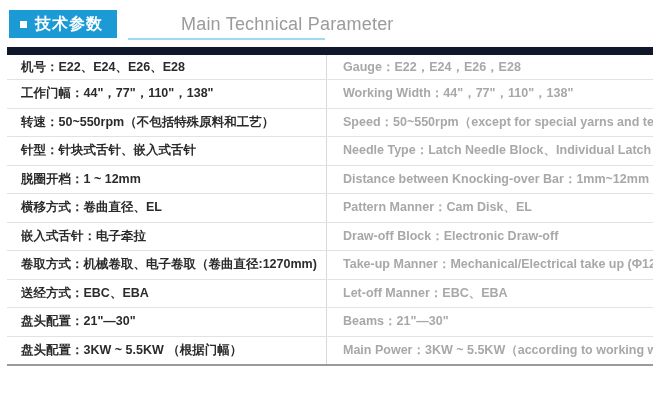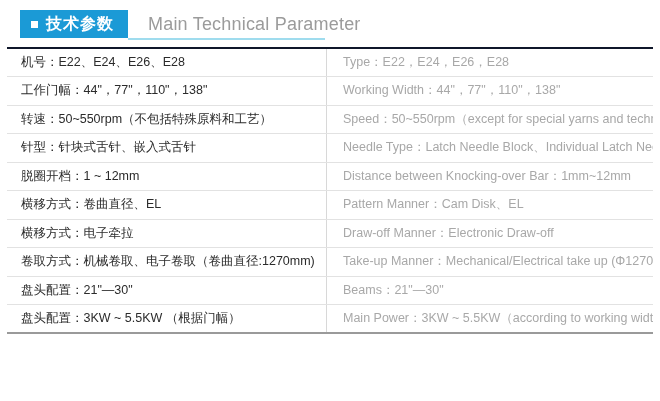--- a/index.html
+++ b/index.html
@@ -15,25 +15,26 @@
   }
 
   
   .section-header {
     position: relative;
     height: 46px;
     box-sizing: border-box;
   }
   .header-inner {
     position: absolute;
-    left: 20px;
+    left: 9px;
     top: 10px;
     display: flex;
     align-items: stretch;
     height: 28px;
+    gap: 44px;
   }
   .title-badge {
     background: #1b9ad6;
     color: #ffffff;
     display: flex;
     align-items: center;
     padding: 0 14px 0 11px;
     height: 28px;
     box-sizing: border-box;
     white-space: nowrap;
@@ -73,23 +74,24 @@
   
   .spec-table-wrap {
     position: absolute;
     left: 7px;
     top: 47px;
     width: 646px;
   }
   .spec-table {
     width: 100%;
     border-collapse: collapse;
-    border-top: 2px solid #0f172a;
+    border-top: 8px solid #0f172a;
     border-bottom: 2px solid #9a9a9a;
     table-layout: fixed;
+    font-weight: bold;
   }
   .spec-table tr {
     height: 28.5px;
   }
   .spec-table td {
     border-bottom: 1px solid #e2e2e2;
     padding: 0 0 0 14px;
     vertical-align: middle;
     font-size: 12.5px;
     line-height: 1.2;
@@ -122,21 +124,21 @@
     <div class="title-en">Main Technical Parameter</div>
   </div>
   <div class="header-underline"></div>
 </div>
 
 <div class="spec-table-wrap">
   <table class="spec-table">
     <tbody>
       <tr>
         <td class="col-cn">机号：E22、E24、E26、E28</td>
-        <td class="col-en">Type：E22，E24，E26，E28</td>
+        <td class="col-en">Gauge：E22，E24，E26，E28</td>
       </tr>
       <tr>
         <td class="col-cn">工作门幅：44"，77"，110"，138"</td>
         <td class="col-en">Working Width：44"，77"，110"，138"</td>
       </tr>
       <tr>
         <td class="col-cn">转速：50~550rpm（不包括特殊原料和工艺）</td>
         <td class="col-en">Speed：50~550rpm（except for special yarns and technique）</td>
       </tr>
       <tr>
@@ -145,26 +147,30 @@
       </tr>
       <tr>
         <td class="col-cn">脱圈开档：1 ~ 12mm</td>
         <td class="col-en">Distance between Knocking-over Bar：1mm~12mm</td>
       </tr>
       <tr>
         <td class="col-cn">横移方式：卷曲直径、EL</td>
         <td class="col-en">Pattern Manner：Cam Disk、EL</td>
       </tr>
       <tr>
-        <td class="col-cn">横移方式：电子牵拉</td>
-        <td class="col-en">Draw-off Manner：Electronic Draw-off</td>
+        <td class="col-cn">嵌入式舌针：电子牵拉</td>
+        <td class="col-en">Draw-off Block：Electronic Draw-off</td>
       </tr>
       <tr>
         <td class="col-cn">卷取方式：机械卷取、电子卷取（卷曲直径:1270mm)</td>
         <td class="col-en">Take-up Manner：Mechanical/Electrical take up (Φ1270mm)</td>
+      </tr>
+      <tr>
+        <td class="col-cn">送经方式：EBC、EBA</td>
+        <td class="col-en">Let-off Manner：EBC、EBA</td>
       </tr>
       <tr>
         <td class="col-cn">盘头配置：21"—30"</td>
         <td class="col-en">Beams：21"—30"</td>
       </tr>
       <tr>
         <td class="col-cn">盘头配置：3KW ~ 5.5KW （根据门幅）</td>
         <td class="col-en">Main Power：3KW ~ 5.5KW（according to working width）</td>
       </tr>
     </tbody>

